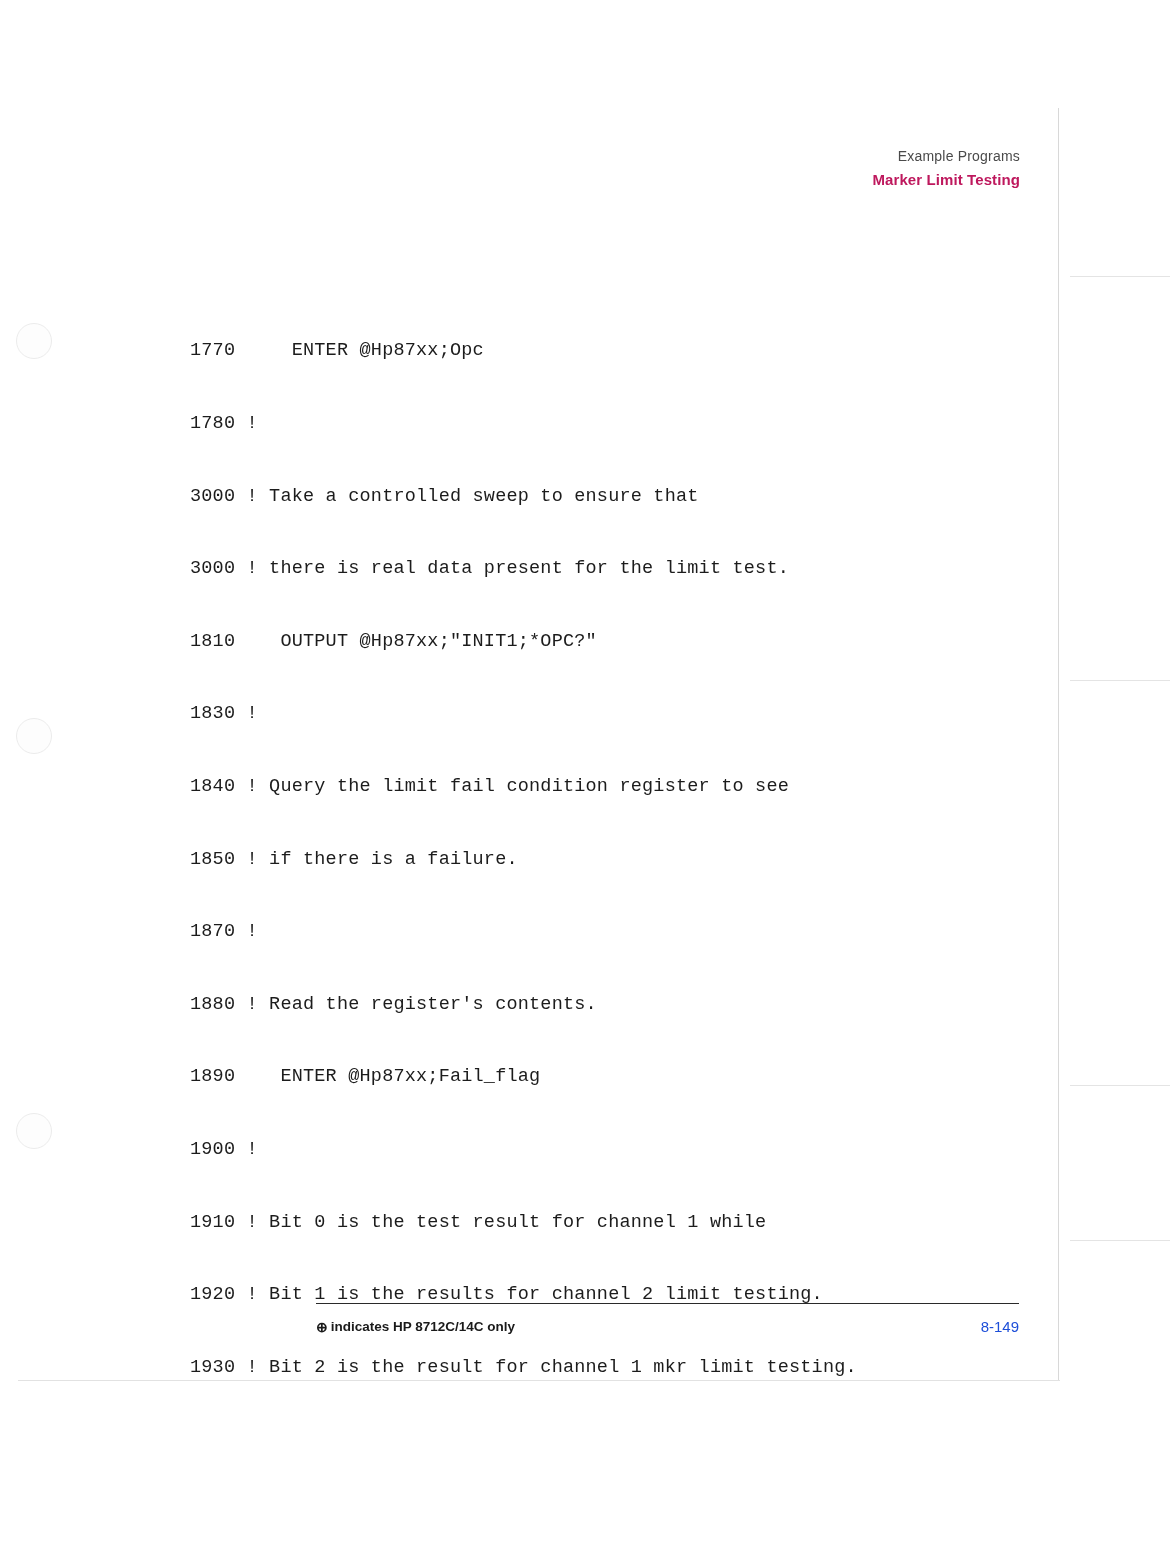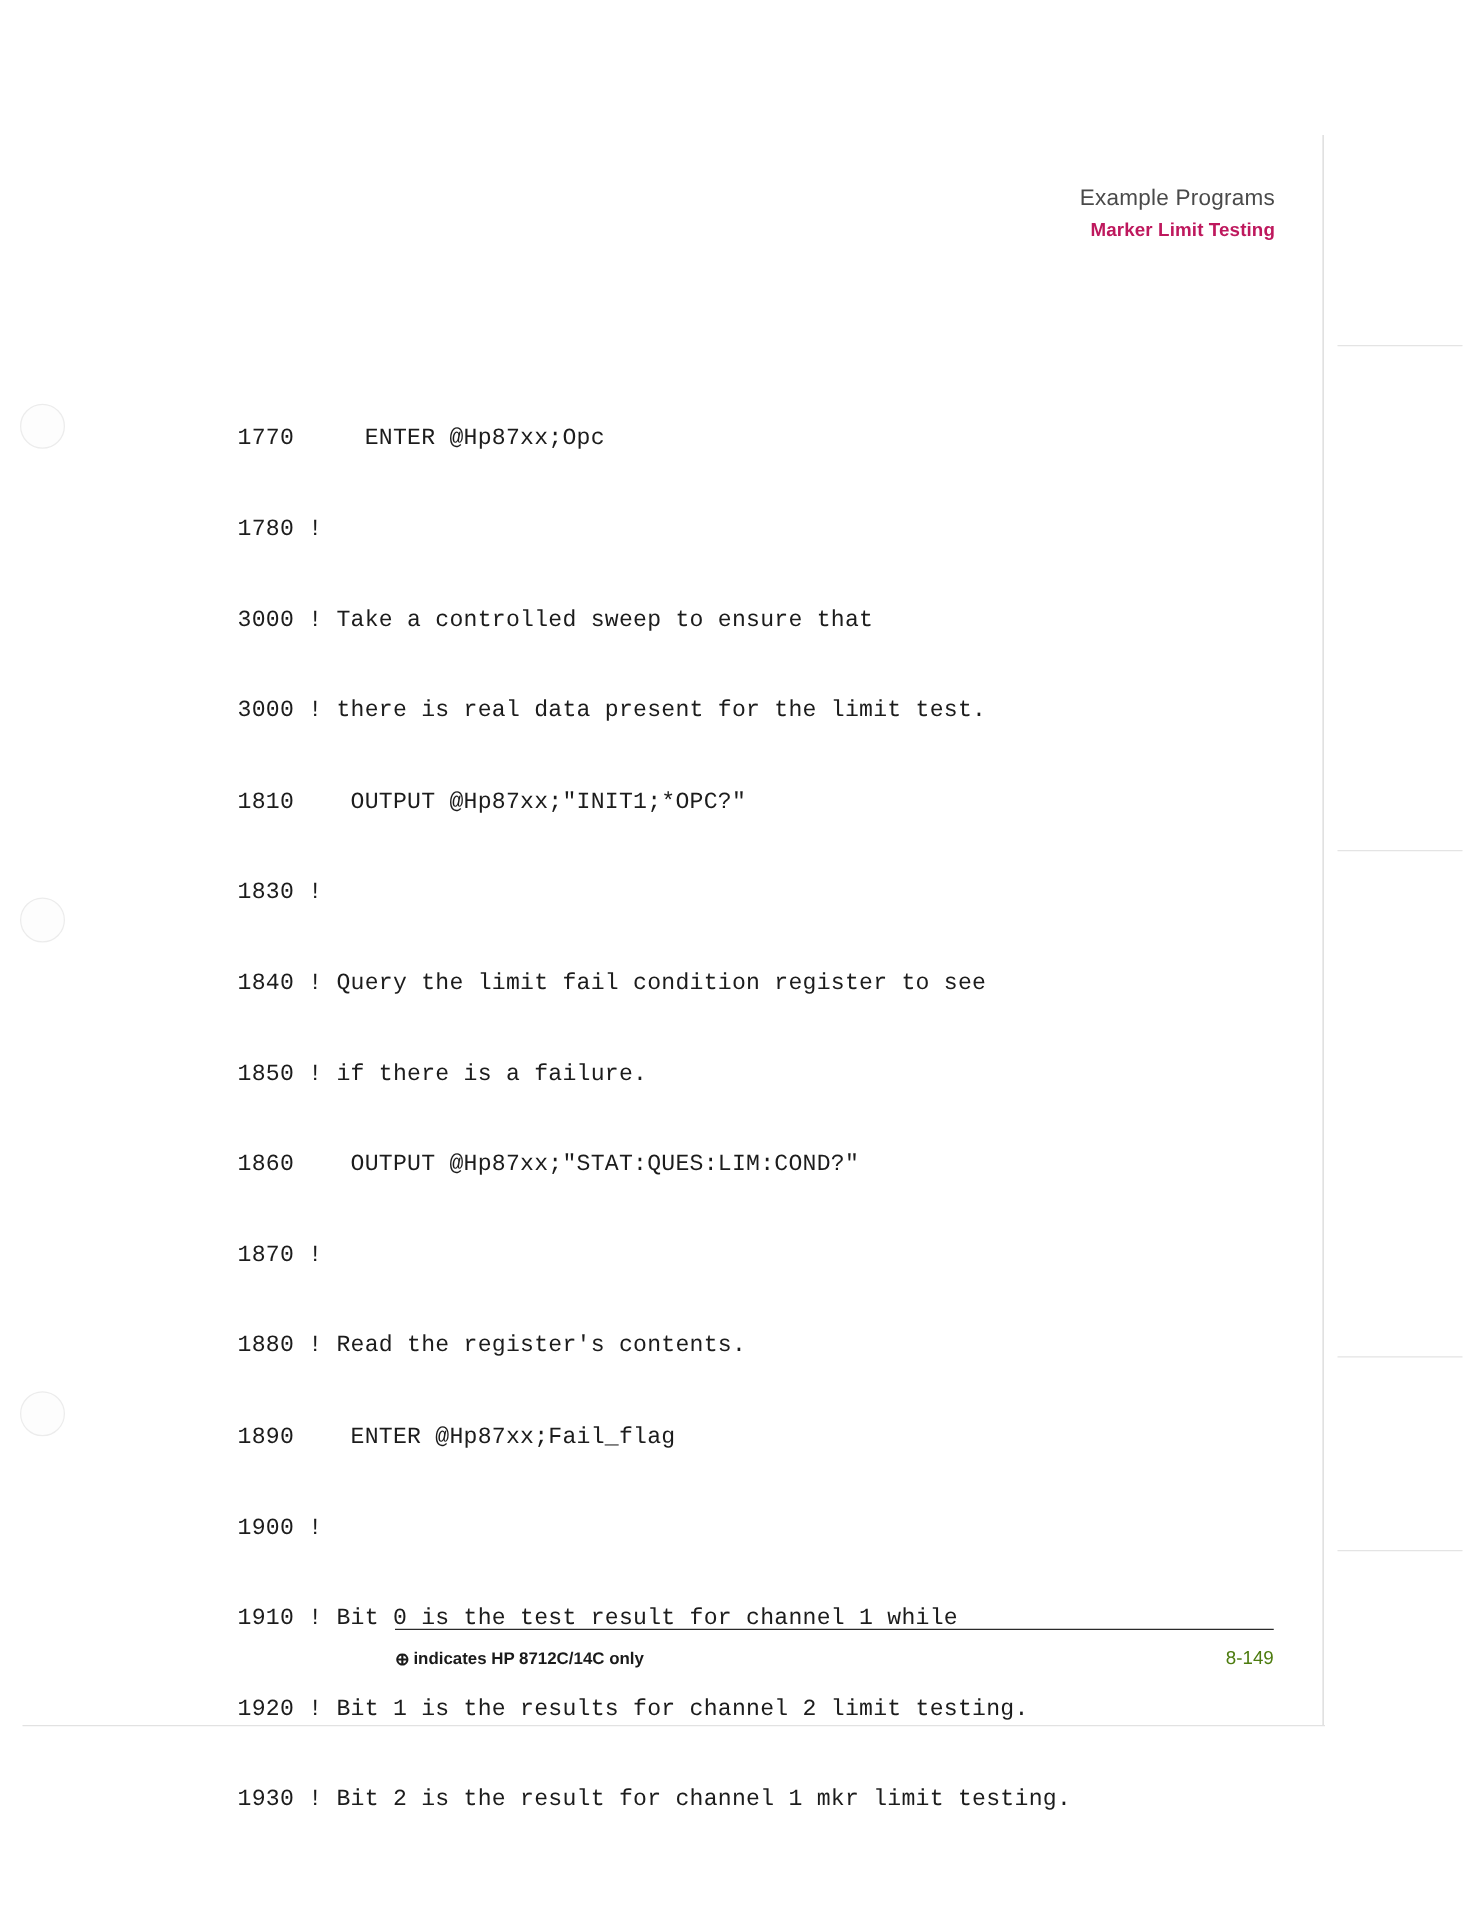--- a/index.html
+++ b/index.html
@@ -55,21 +55,21 @@
   }
 
   header.doc-header {
     position: absolute;
     top: 148px;
     right: 156px;
     text-align: right;
     font-family: "Liberation Sans", sans-serif;
   }
   .hdr-line1 {
-    font-size: 18px;
+    font-size: 14px;
     color: #4a4a4a;
     letter-spacing: 0.2px;
     margin-bottom: 7px;
   }
   .hdr-line2 {
     font-size: 15px;
     font-weight: bold;
     color: #be185d;
     letter-spacing: 0.1px;
   }
@@ -121,21 +121,21 @@
     transform: translateY(1px);
     margin-right: 3px;
   }
   .footer-page {
     position: absolute;
     right: 0;
     top: 0;
     font-family: "Liberation Sans", sans-serif;
     font-size: 15px;
     font-weight: normal;
-    color: #4d7c0f;
+    color: #1d4ed8;
   }
 </style>
 </head>
 <body>
 
 <div class="page">
 
   <div class="page-edge-right"></div>
   <div class="page-edge-bottom"></div>
 
@@ -155,21 +155,20 @@
 
   <div class="listing">
     <span class="code-row">1770     ENTER @Hp87xx;Opc</span>
     <span class="code-row">1780 !</span>
     <span class="code-row">3000 ! Take a controlled sweep to ensure that</span>
     <span class="code-row">3000 ! there is real data present for the limit test.</span>
     <span class="code-row">1810    OUTPUT @Hp87xx;"INIT1;*OPC?"</span>
     <span class="code-row">1830 !</span>
     <span class="code-row">1840 ! Query the limit fail condition register to see</span>
     <span class="code-row">1850 ! if there is a failure.</span>
-    <span class="code-row">1860    OUTPUT @Hp87xx;"STAT:QUES:LIM:COND?"</span>
     <span class="code-row">1870 !</span>
     <span class="code-row">1880 ! Read the register's contents.</span>
     <span class="code-row">1890    ENTER @Hp87xx;Fail_flag</span>
     <span class="code-row">1900 !</span>
     <span class="code-row">1910 ! Bit 0 is the test result for channel 1 while</span>
     <span class="code-row">1920 ! Bit 1 is the results for channel 2 limit testing.</span>
     <span class="code-row">1930 ! Bit 2 is the result for channel 1 mkr limit testing.</span>
     
     
     

